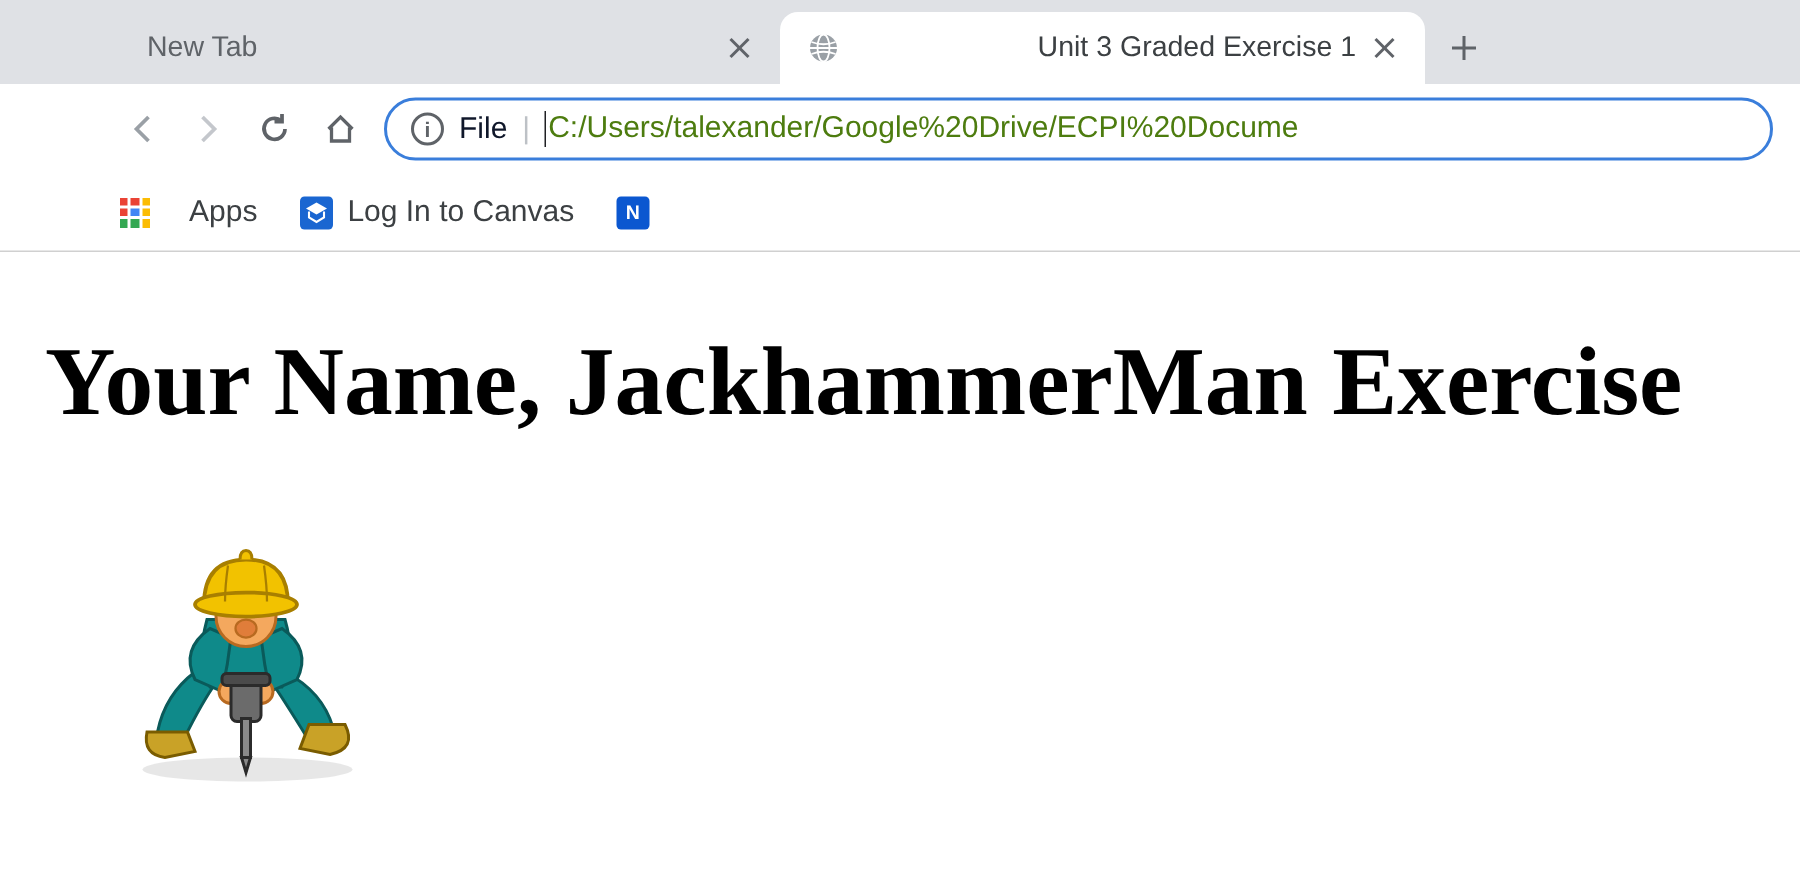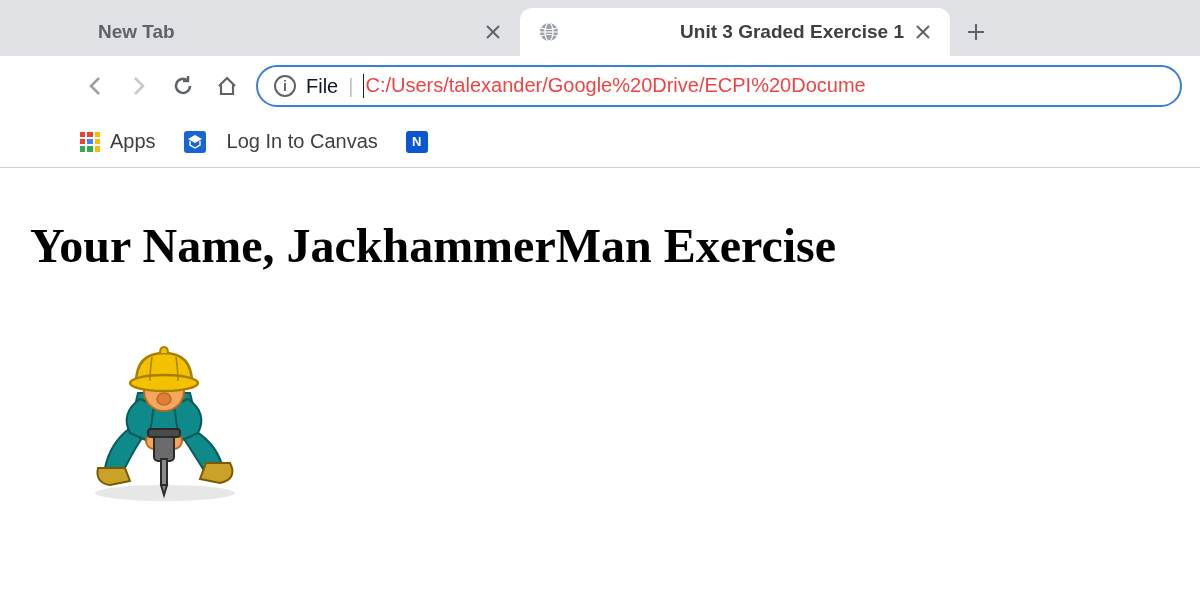--- a/index.html
+++ b/index.html
@@ -20,21 +20,20 @@
     }
     .tab {
       display: flex;
       align-items: center;
       padding: 0 18px;
       height: 48px;
       font-size: 19px;
       color: #5f6368;
       position: relative;
       cursor: pointer;
-      font-weight: bold;
     }
     .tab.inactive {
       background: #dfe1e5;
       width: 440px;
     }
     .tab.active {
       background: #fff;
       border-radius: 12px 12px 0 0;
       color: #3c4043;
       width: 430px;
@@ -83,71 +82,71 @@
     }
     .address-info-icon {
       width: 22px; height: 22px;
       border: 2px solid #5f6368;
       border-radius: 50%;
       display: flex; align-items: center; justify-content: center;
       font-size: 14px; font-weight: bold;
     }
     .addr-scheme { color: #0f172a; }
     .addr-divider { color: #bdc1c6; }
-    .addr-path { color: #ef4444; position: relative; }
+    .addr-path { color: #4d7c0f; position: relative; }
     .caret {
       display: inline-block;
       width: 1px; height: 24px;
       background: #202124;
       vertical-align: middle;
       margin-right: 1px;
     }
     
     .bookmarks-bar {
       display: flex;
       align-items: center;
       height: 52px;
       padding: 0 18px 0 80px;
       gap: 28px;
       border-bottom: 1px solid #d0d0d0;
       font-size: 20px;
       color: #3c4043;
     }
     .apps-launcher {
-      display: flex; align-items: center; gap: 10px;
+      display: flex; align-items: center; gap: 26px;
       cursor: pointer;
       justify-content: flex-end;
     }
     .apps-grid {
       width: 20px; height: 20px;
       display: grid;
       grid-template-columns: repeat(3, 1fr);
       grid-template-rows: repeat(3, 1fr);
       gap: 2px;
     }
     .apps-grid span { width: 100%; height: 100%; }
     .bookmark {
-      display: flex; align-items: center; gap: 21px;
+      display: flex; align-items: center; gap: 10px;
       cursor: pointer;
       white-space: nowrap;
     }
     .bm-icon {
       width: 22px; height: 22px;
       display: flex; align-items: center; justify-content: center;
       border-radius: 3px;
       font-size: 13px; font-weight: bold; color: #fff;
     }
     
     .page-content {
       padding: 50px 30px 0 30px;
     }
     .page-content h1 {
       font-family: "Times New Roman", Times, serif;
       font-weight: bold;
-      font-size: 48px;
+      font-size: 65px;
       color: #000;
       margin-bottom: 60px;
     }
     .jackhammer-man {
       width: 190px; height: 170px;
       margin-left: 40px;
     }
   </style>
 </head>
 <body>

